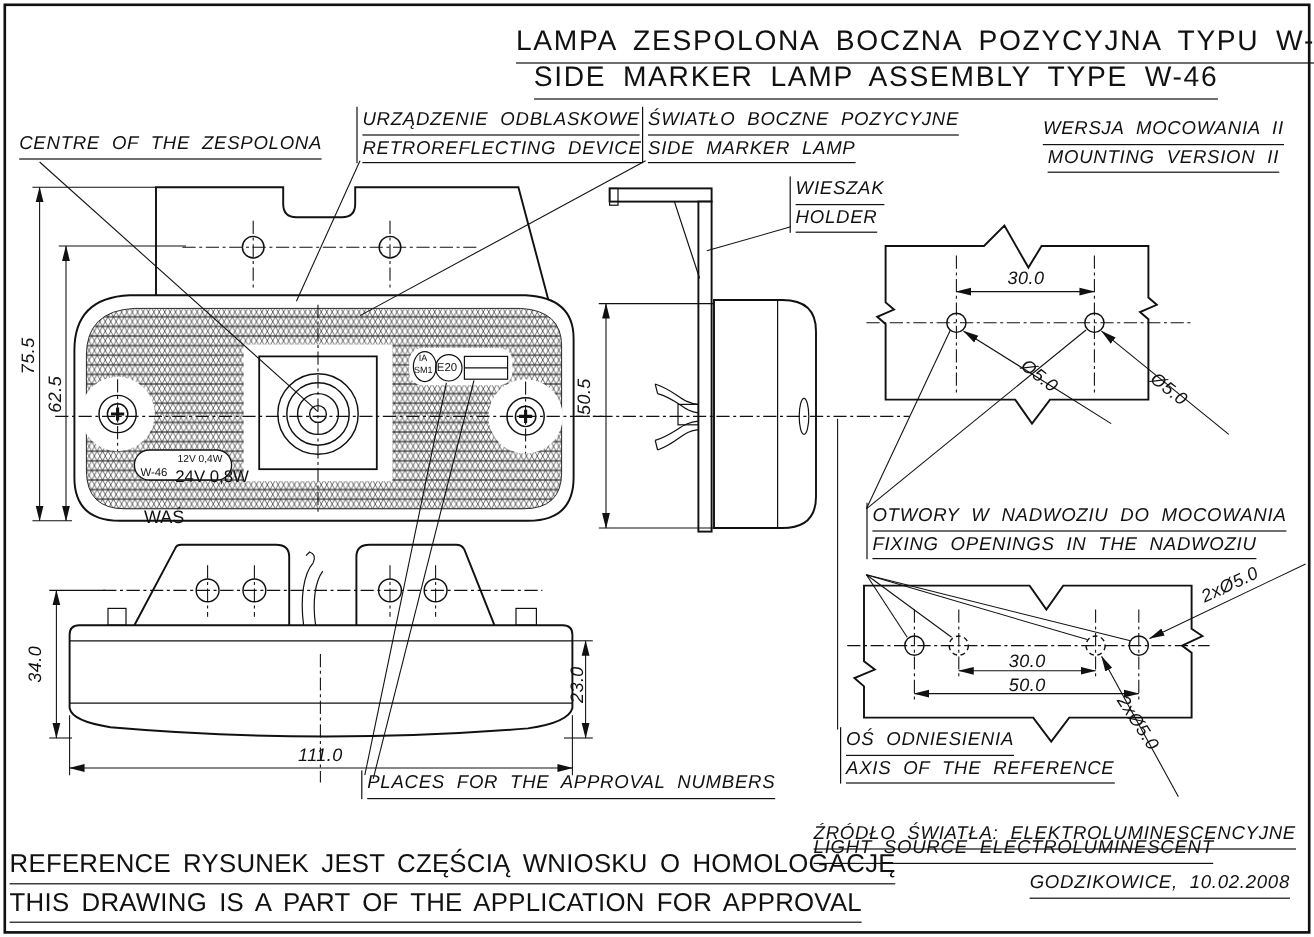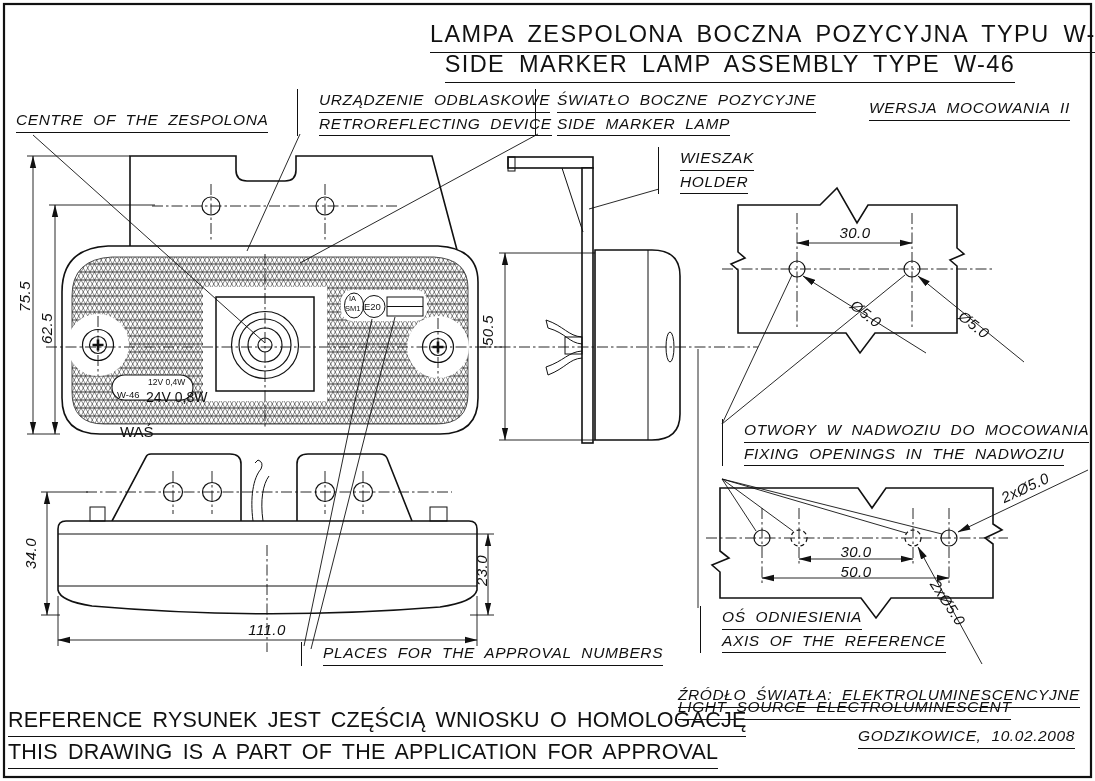--- a/index.html
+++ b/index.html
@@ -5,21 +5,21 @@
   html,body{margin:0;padding:0;background:#e8e8e8;}
   .stage{position:relative;width:1095px;height:781px;background:#fff;overflow:hidden;
          font-family:"Liberation Sans",sans-serif;color:#111;}
   .stage svg{position:absolute;left:0;top:0;}
   .txt{position:absolute;white-space:nowrap;font-style:italic;font-size:15.5px;
        letter-spacing:.6px;word-spacing:5px;line-height:1.4;color:#111;}
   .txt .u{border-bottom:1.4px solid #111;padding-bottom:1px;display:inline-block;}
   .upright{font-style:normal;}
   .big{font-size:23.5px;letter-spacing:1.4px;word-spacing:6px;}
   .foot{font-size:21.5px;letter-spacing:.2px;word-spacing:4px;}
-  .lblbox{border-left:1.2px solid #111;padding-left:21px;}
+  .lblbox{border-left:1.2px solid #111;padding-left:4px;}
   .dim{font-size:15px;font-style:italic;letter-spacing:.4px;}
   .tiny{font-style:normal;letter-spacing:0;word-spacing:0;}
   .ctr{text-align:center;}
   .rt{text-align:right;}
 </style>
 </head>
 <body>
 
 <div class="stage">
 
@@ -227,20 +227,21 @@
   <div><span class="u">RETROREFLECTING DEVICE</span></div>
 </div>
 
 <div class="txt lblbox" style="left:535px;top:89px;">
   <div><span class="u">ŚWIATŁO BOCZNE POZYCYJNE</span></div>
   <div><span class="u">SIDE MARKER LAMP</span></div>
 </div>
 
 <div class="txt ctr" style="left:862px;top:97px;width:215px;">
   <div><span class="u">WERSJA MOCOWANIA II</span></div>
+  <div><span class="u">MOUNTING VERSION II</span></div>
 </div>
 
 <div class="txt lblbox" style="left:658px;top:147px;">
   <div><span class="u">WIESZAK</span></div>
   <div><span class="u">HOLDER</span></div>
 </div>
 
 <div class="txt lblbox" style="left:722px;top:419px;">
   <div><span class="u">OTWORY W NADWOZIU DO MOCOWANIA</span></div>
   <div><span class="u">FIXING OPENINGS IN THE NADWOZIU</span></div>

